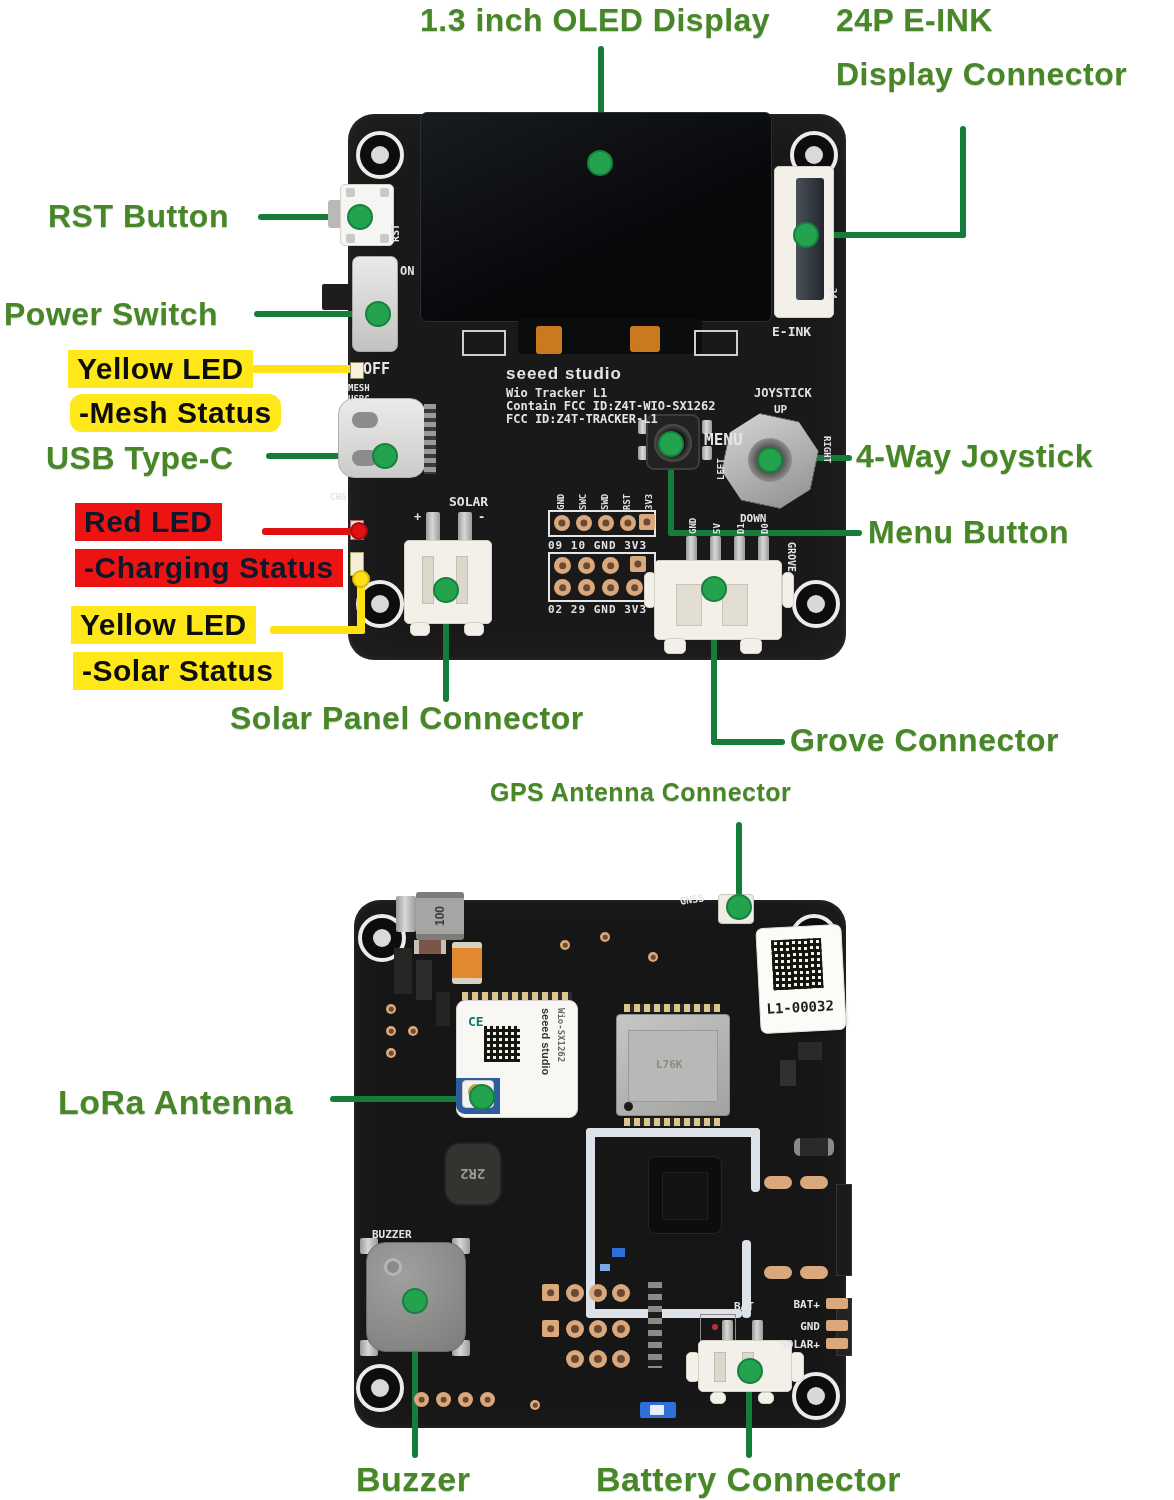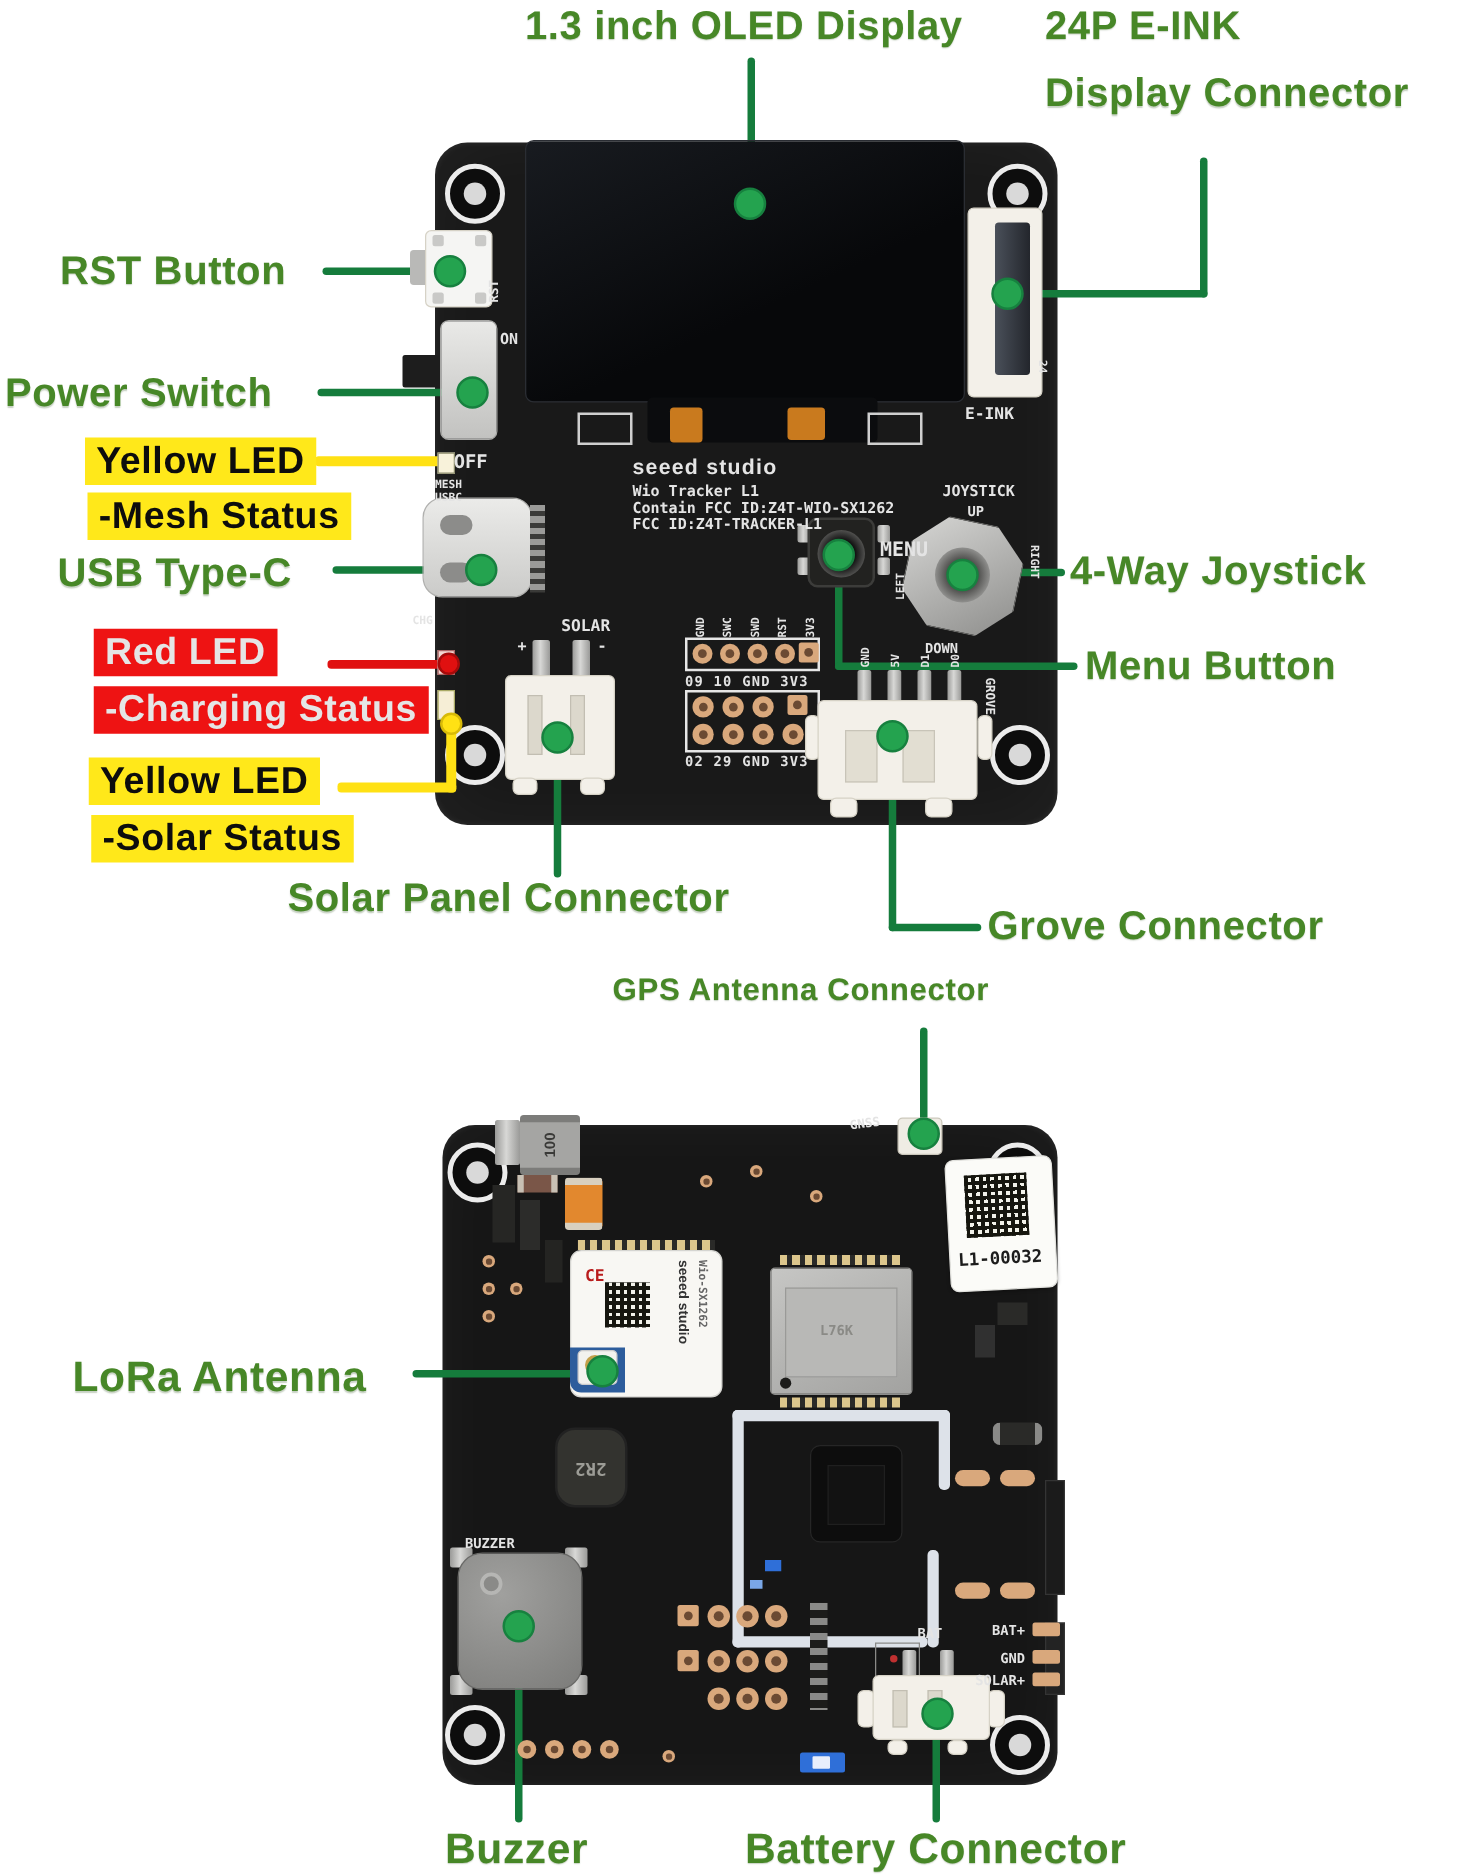--- a/index.html
+++ b/index.html
@@ -4,21 +4,21 @@
 <style>
   html,body{margin:0;padding:0;background:#fff;}
   .canvas{position:relative;width:1174px;height:1500px;background:#ffffff;overflow:hidden;
           font-family:"Liberation Sans",sans-serif;}
   
   .lbl{position:absolute;font-weight:bold;font-size:32px;color:#478727;white-space:nowrap;
        text-shadow:0 1px 1px rgba(30,70,15,.25);letter-spacing:.5px;}
   
   .hl{position:absolute;font-weight:bold;font-size:30px;padding:2px 9px;white-space:nowrap;letter-spacing:.5px;}
   .hl.yel{background:#ffe81a;color:#0d0d0d;}
-  .hl.red{background:#ee1313;color:#e5e5e5;}
+  .hl.red{background:#ee1313;color:#0f172a;}
   
   .ln{position:absolute;background:#157c3c;}
   .ln.h{height:6px;border-radius:3px;}
   .ln.v{width:6px;border-radius:3px;}
   .ln.yell{background:#ffe114;}
   .ln.redl{background:#e01010;}
   .dot{position:absolute;width:26px;height:26px;border-radius:50%;background:#24a34f;
        border:2px solid #17813f;box-sizing:border-box;z-index:40;}
   .dot.sm{width:18px;height:18px;}
   .dot.yeld{background:#ffe114;border-color:#d8ba08;}
@@ -192,21 +192,21 @@
   <div class="padring" style="left:386px;top:1004px;width:10px;height:10px;"></div>
   <div class="padring" style="left:386px;top:1026px;width:10px;height:10px;"></div>
   <div class="padring" style="left:386px;top:1048px;width:10px;height:10px;"></div>
   <div class="padring" style="left:408px;top:1026px;width:10px;height:10px;"></div>
   <div class="padring" style="left:560px;top:940px;width:10px;height:10px;"></div>
   <div class="padring" style="left:600px;top:932px;width:10px;height:10px;"></div>
   <div class="padring" style="left:648px;top:952px;width:10px;height:10px;"></div>
 
   <div class="comp comb" style="left:462px;top:992px;width:110px;height:8px;"></div>
   <div class="comp" style="left:456px;top:1000px;width:122px;height:118px;background:#f8f7f3;border:1px solid #d5d5d1;border-radius:9px;"></div>
-  <div class="silk" style="left:468px;top:1014px;font-size:13px;color:#b91c1c;">CE</div>
+  <div class="silk" style="left:468px;top:1014px;font-size:13px;color:#0f766e;">CE</div>
   <div class="comp qr" style="left:484px;top:1026px;width:36px;height:36px;"></div>
   <div class="silk vdn" style="left:540px;top:1008px;font-size:11px;height:104px;color:#333;font-family:'Liberation Sans',sans-serif;">seeed studio</div>
   <div class="silk vdn" style="left:556px;top:1008px;font-size:9px;height:104px;color:#666;">Wio-SX1262</div>
   <div class="comp" style="left:456px;top:1078px;width:44px;height:36px;background:#2d5d9c;border-radius:0 0 0 9px;"></div>
   <div class="comp" style="left:462px;top:1080px;width:32px;height:28px;background:#f2f2ee;border-radius:4px;border:1px solid #ccc;"></div>
   <div class="comp" style="left:468px;top:1084px;width:16px;height:16px;border-radius:50%;background:#fff;border:4px solid #c2a04a;"></div>
 
   <div class="comp comb" style="left:624px;top:1004px;width:96px;height:8px;"></div>
   <div class="comp" style="left:616px;top:1014px;width:114px;height:102px;background:linear-gradient(150deg,#c6c6c4,#a2a2a0);border:1px solid #8e8e8c;border-radius:4px;"></div>
   <div class="comp" style="left:628px;top:1030px;width:90px;height:72px;border:1px solid #9a9a98;background:#b8b8b6;"></div>
@@ -342,21 +342,21 @@
 
   <div class="ln v" style="left:746px;top:1374px;height:84px;"></div>
   <div class="dot" style="left:737px;top:1358px;"></div>
 
   <div class="lbl" style="left:420px;top:2px;">1.3 inch OLED Display</div>
   <div class="lbl" style="left:836px;top:2px;">24P E-INK</div>
   <div class="lbl" style="left:836px;top:56px;">Display Connector</div>
   <div class="lbl" style="left:48px;top:198px;">RST Button</div>
   <div class="lbl" style="left:4px;top:296px;">Power Switch</div>
   <div class="hl yel" style="left:68px;top:350px;">Yellow LED</div>
-  <div class="hl yel" style="left:70px;top:394px;">-Mesh Status</div>
+  <div class="hl yel" style="left:70px;top:394px;border-radius:12px;">-Mesh Status</div>
   <div class="lbl" style="left:46px;top:440px;">USB Type-C</div>
   <div class="hl red" style="left:75px;top:503px;">Red LED</div>
   <div class="hl red" style="left:75px;top:549px;">-Charging Status</div>
   <div class="hl yel" style="left:71px;top:606px;">Yellow LED</div>
   <div class="hl yel" style="left:73px;top:652px;">-Solar Status</div>
   <div class="lbl" style="left:230px;top:700px;">Solar Panel Connector</div>
   <div class="lbl" style="left:790px;top:722px;">Grove Connector</div>
   <div class="lbl" style="left:856px;top:438px;">4-Way Joystick</div>
   <div class="lbl" style="left:868px;top:514px;">Menu Button</div>
   <div class="lbl" style="left:490px;top:778px;font-size:25px;">GPS Antenna Connector</div>

